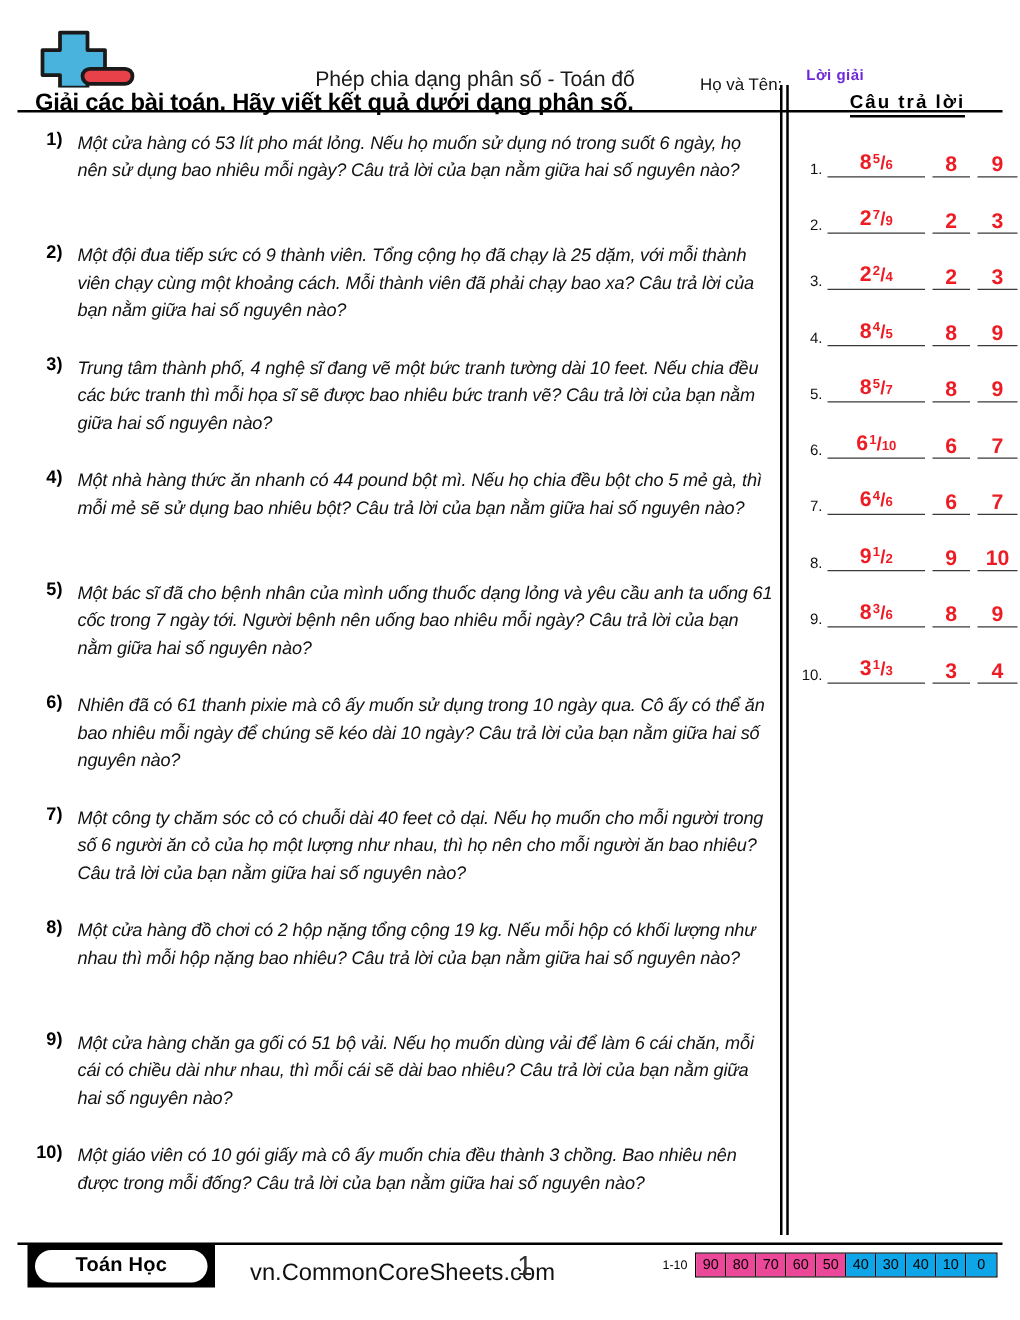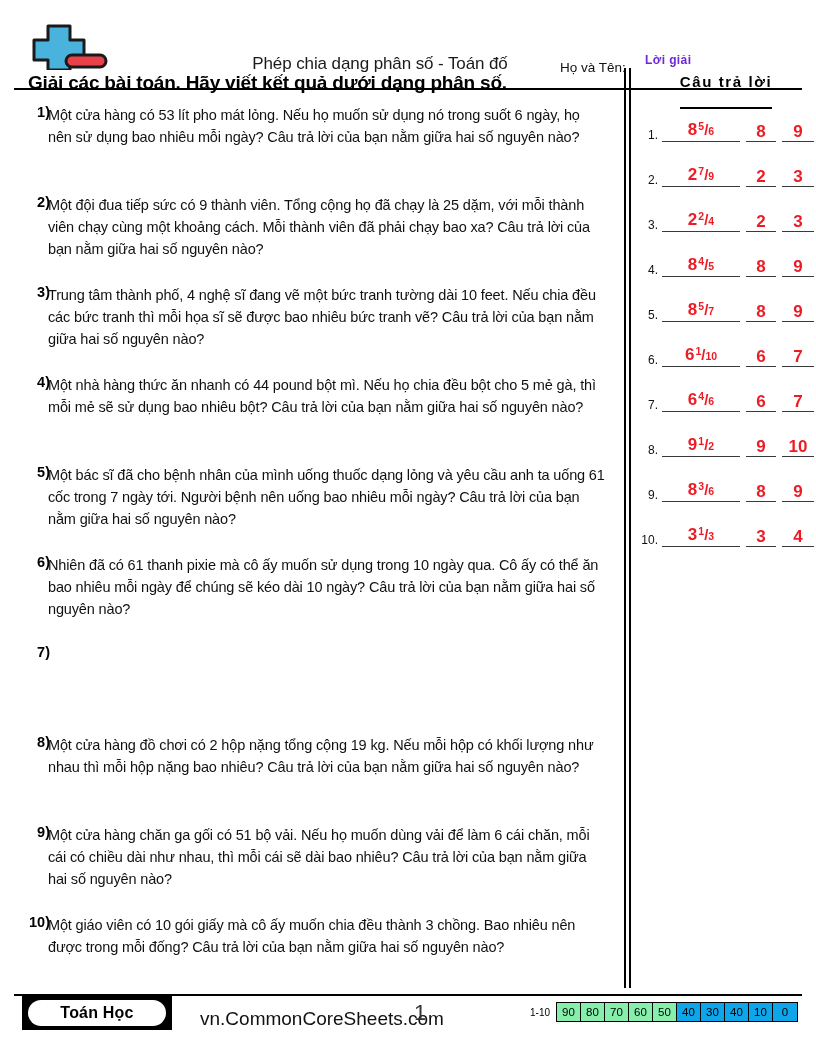--- a/index.html
+++ b/index.html
@@ -52,32 +52,33 @@
   .divider i.b { left:5px; }
 
   
   .problems { position:absolute; left:14px; top:104px; width:600px; }
   .problem { position:relative; height:90px; }
   .problem .num {
     position:absolute; left:0; top:0; width:36px;
     text-align:right; font-size:14.5px; font-weight:bold; color:#000;
   }
   .problem .body {
-    position:absolute; left:34px; top:0; width:558px;
+    position:absolute; left:48px; top:0; width:558px;
     font-size:14.5px; line-height:22px; color:#111;
     letter-spacing:-0.15px;
+    font-style:italic;
   }
 
   
   .ans-head {
     position:absolute; left:646px; top:73px; width:160px;
     text-align:center; font-size:15px; font-weight:bold;
     letter-spacing:1.6px; color:#000;
   }
-  .ans-head span { border-bottom:2px solid #000; padding-bottom:17px; }
+  .ans-head span { border-bottom:2px solid #000; padding-bottom:2px; }
 
   .answers { position:absolute; left:628px; top:110px; width:188px; }
   .ans-row { position:relative; height:45px; }
   .ans-row .idx {
     position:absolute; left:4px; top:18px; width:26px;
     text-align:right; font-size:12px; color:#111;
   }
   .blank {
     position:absolute; border-bottom:1.3px solid #3a3a3a;
     height:26px; display:flex; align-items:flex-end;
@@ -123,21 +124,21 @@
     text-align:center; font-size:22px; color:#333;
   }
 
   .scale { position:absolute; left:530px; top:1002px; height:20px; display:flex; align-items:center; }
   .scale .rng { font-size:10px; color:#000; margin-right:6px; white-space:nowrap; }
   .scale .cells { display:flex; border:1.4px solid #000; height:20px; }
   .scale .cell {
     width:24px; height:100%;
     border-right:1.1px solid #000;
     font-size:11.5px; display:flex; align-items:center; justify-content:center;
-    background:#86efac; color:#000;
+    background:#ec4899; color:#000;
   }
   .scale .cell:last-child { border-right:none; }
   .scale .cell.hi { background:#0ea5e9; }
 </style>
 </head>
 <body>
 
 <div class="page">
 
   <div class="header">
@@ -180,20 +181,21 @@
     <div class="problem">
       <div class="num">5)</div>
       <div class="body">Một bác sĩ đã cho bệnh nhân của mình uống thuốc dạng lỏng và yêu cầu anh ta uống 61 cốc trong 7 ngày tới. Người bệnh nên uống bao nhiêu mỗi ngày? Câu trả lời của bạn nằm giữa hai số nguyên nào?</div>
     </div>
     <div class="problem">
       <div class="num">6)</div>
       <div class="body">Nhiên đã có 61 thanh pixie mà cô ấy muốn sử dụng trong 10 ngày qua. Cô ấy có thể ăn bao nhiêu mỗi ngày để chúng sẽ kéo dài 10 ngày? Câu trả lời của bạn nằm giữa hai số nguyên nào?</div>
     </div>
     <div class="problem">
       <div class="num">7)</div>
+      <div class="body">Một công ty chăm sóc cỏ có chuỗi dài 40 feet cỏ dại. Nếu họ muốn cho mỗi người trong số 6 người ăn cỏ của họ một lượng như nhau, thì họ nên cho mỗi người ăn bao nhiêu? Câu trả lời của bạn nằm giữa hai số nguyên nào?</div>
     </div>
     <div class="problem">
       <div class="num">8)</div>
       <div class="body">Một cửa hàng đồ chơi có 2 hộp nặng tổng cộng 19 kg. Nếu mỗi hộp có khối lượng như nhau thì mỗi hộp nặng bao nhiêu? Câu trả lời của bạn nằm giữa hai số nguyên nào?</div>
     </div>
     <div class="problem">
       <div class="num">9)</div>
       <div class="body">Một cửa hàng chăn ga gối có 51 bộ vải. Nếu họ muốn dùng vải để làm 6 cái chăn, mỗi cái có chiều dài như nhau, thì mỗi cái sẽ dài bao nhiêu? Câu trả lời của bạn nằm giữa hai số nguyên nào?</div>
     </div>
     <div class="problem">

